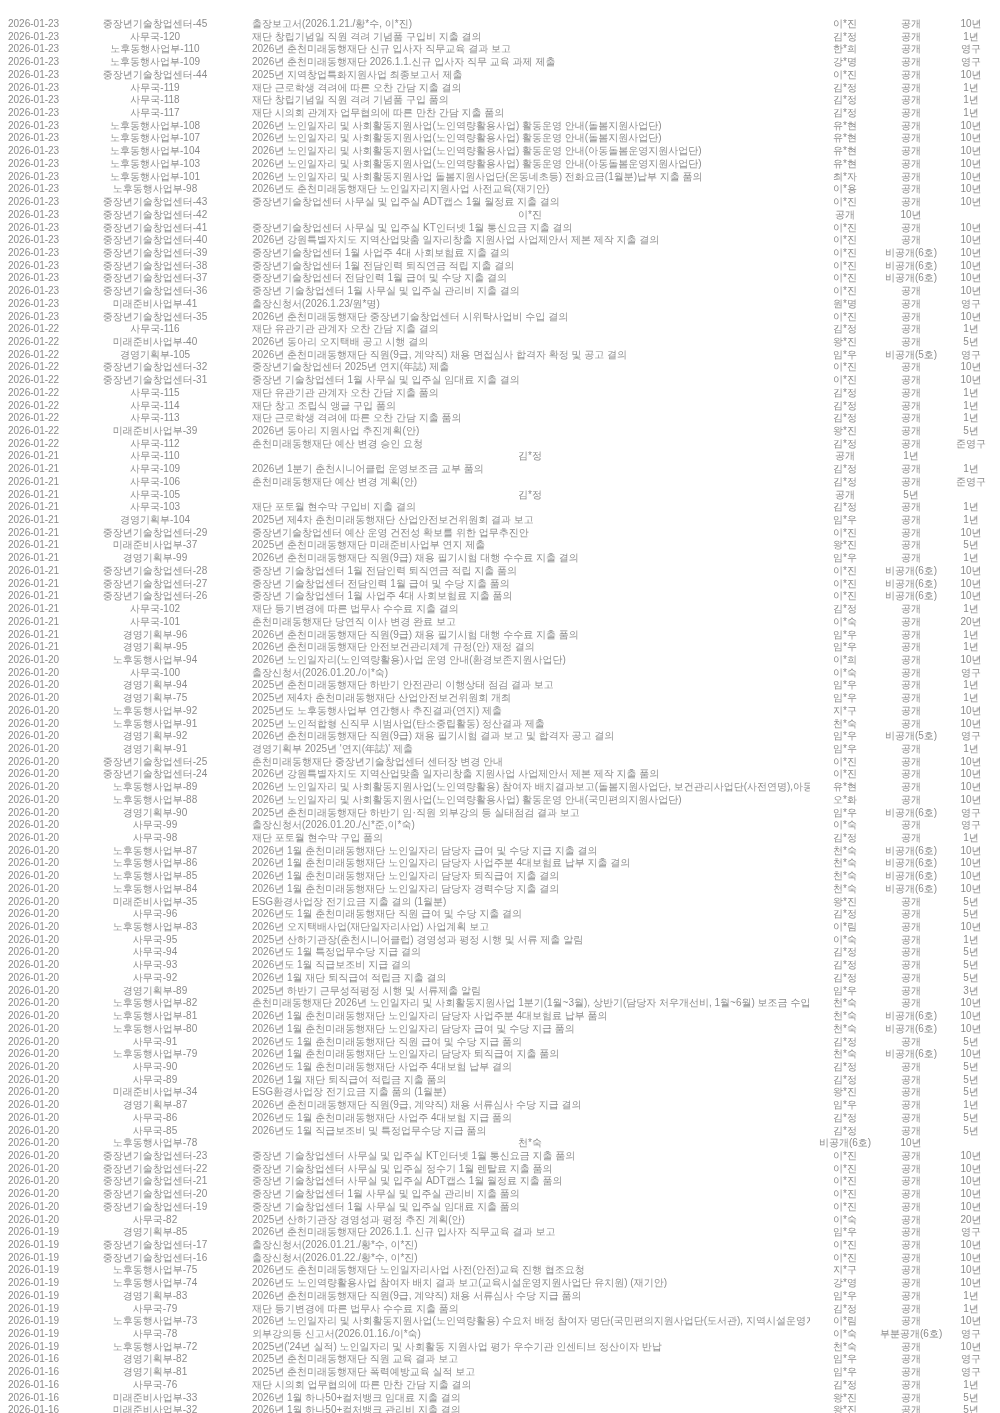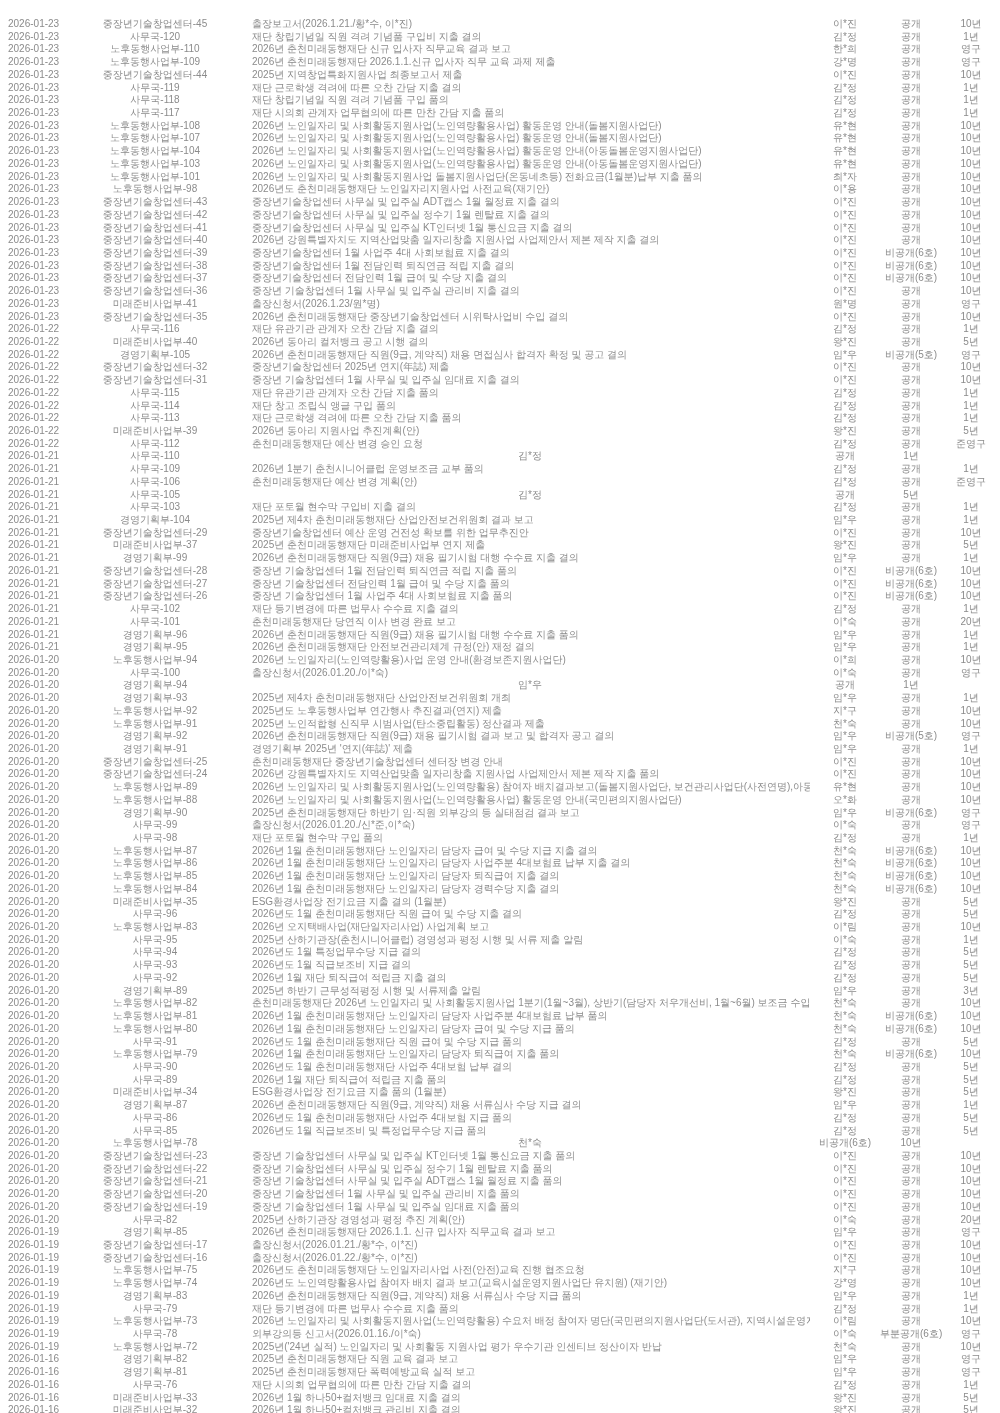--- a/index.html
+++ b/index.html
@@ -149,21 +149,20 @@
     <span class="cell c-no">중장년기술창업센터-43</span>
     <span class="cell c-title">중장년기술창업센터 사무실 및 입주실 ADT캡스 1월 월정료 지출 결의</span>
     <span class="cell c-author">이*진</span>
     <span class="cell c-status">공개</span>
     <span class="cell c-ret">10년</span>
   </div>
 
   <div class="doc-row">
     <span class="cell c-date">2026-01-23</span>
     <span class="cell c-no">중장년기술창업센터-42</span>
-    <span class="cell c-title">중장년기술창업센터 사무실 및 입주실 정수기 1월 렌탈료 지출 결의</span>
     <span class="cell c-author">이*진</span>
     <span class="cell c-status">공개</span>
     <span class="cell c-ret">10년</span>
   </div>
 
   <div class="doc-row">
     <span class="cell c-date">2026-01-23</span>
     <span class="cell c-no">중장년기술창업센터-41</span>
     <span class="cell c-title">중장년기술창업센터 사무실 및 입주실 KT인터넷 1월 통신요금 지출 결의</span>
     <span class="cell c-author">이*진</span>
@@ -239,21 +238,21 @@
     <span class="cell c-no">사무국-116</span>
     <span class="cell c-title">재단 유관기관 관계자 오찬 간담 지출 결의</span>
     <span class="cell c-author">김*정</span>
     <span class="cell c-status">공개</span>
     <span class="cell c-ret">1년</span>
   </div>
 
   <div class="doc-row">
     <span class="cell c-date">2026-01-22</span>
     <span class="cell c-no">미래준비사업부-40</span>
-    <span class="cell c-title">2026년 동아리 컬처뱅크 공고 시행 결의</span>
+    <span class="cell c-title">2026년 동아리 오지택배 공고 시행 결의</span>
     <span class="cell c-author">왕*진</span>
     <span class="cell c-status">공개</span>
     <span class="cell c-ret">5년</span>
   </div>
 
   <div class="doc-row">
     <span class="cell c-date">2026-01-22</span>
     <span class="cell c-no">경영기획부-105</span>
     <span class="cell c-title">2026년 춘천미래동행재단 직원(9급, 계약직) 채용 면접심사 합격자 확정 및 공고 결의</span>
     <span class="cell c-author">임*우</span>
@@ -480,28 +479,29 @@
     <span class="cell c-no">사무국-100</span>
     <span class="cell c-title">출장신청서(2026.01.20./이*숙)</span>
     <span class="cell c-author">이*숙</span>
     <span class="cell c-status">공개</span>
     <span class="cell c-ret">영구</span>
   </div>
 
   <div class="doc-row">
     <span class="cell c-date">2026-01-20</span>
     <span class="cell c-no">경영기획부-94</span>
-    <span class="cell c-author">임*우</span>
-    <span class="cell c-status">공개</span>
-    <span class="cell c-ret">1년</span>
-  </div>
-
-  <div class="doc-row">
-    <span class="cell c-date">2026-01-20</span>
-    <span class="cell c-no">경영기획부-93</span>
+    <span class="cell c-title">2025년 춘천미래동행재단 하반기 안전관리 이행상태 점검 결과 보고</span>
+    <span class="cell c-author">임*우</span>
+    <span class="cell c-status">공개</span>
+    <span class="cell c-ret">1년</span>
+  </div>
+
+  <div class="doc-row">
+    <span class="cell c-date">2026-01-20</span>
+    <span class="cell c-no">경영기획부-75</span>
     <span class="cell c-title">2025년 제4차 춘천미래동행재단 산업안전보건위원회 개최</span>
     <span class="cell c-author">임*우</span>
     <span class="cell c-status">공개</span>
     <span class="cell c-ret">1년</span>
   </div>
 
   <div class="doc-row">
     <span class="cell c-date">2026-01-20</span>
     <span class="cell c-no">노후동행사업부-92</span>
     <span class="cell c-title">2025년도 노후동행사업부 연간행사 추진결과(연지) 제출</span>

